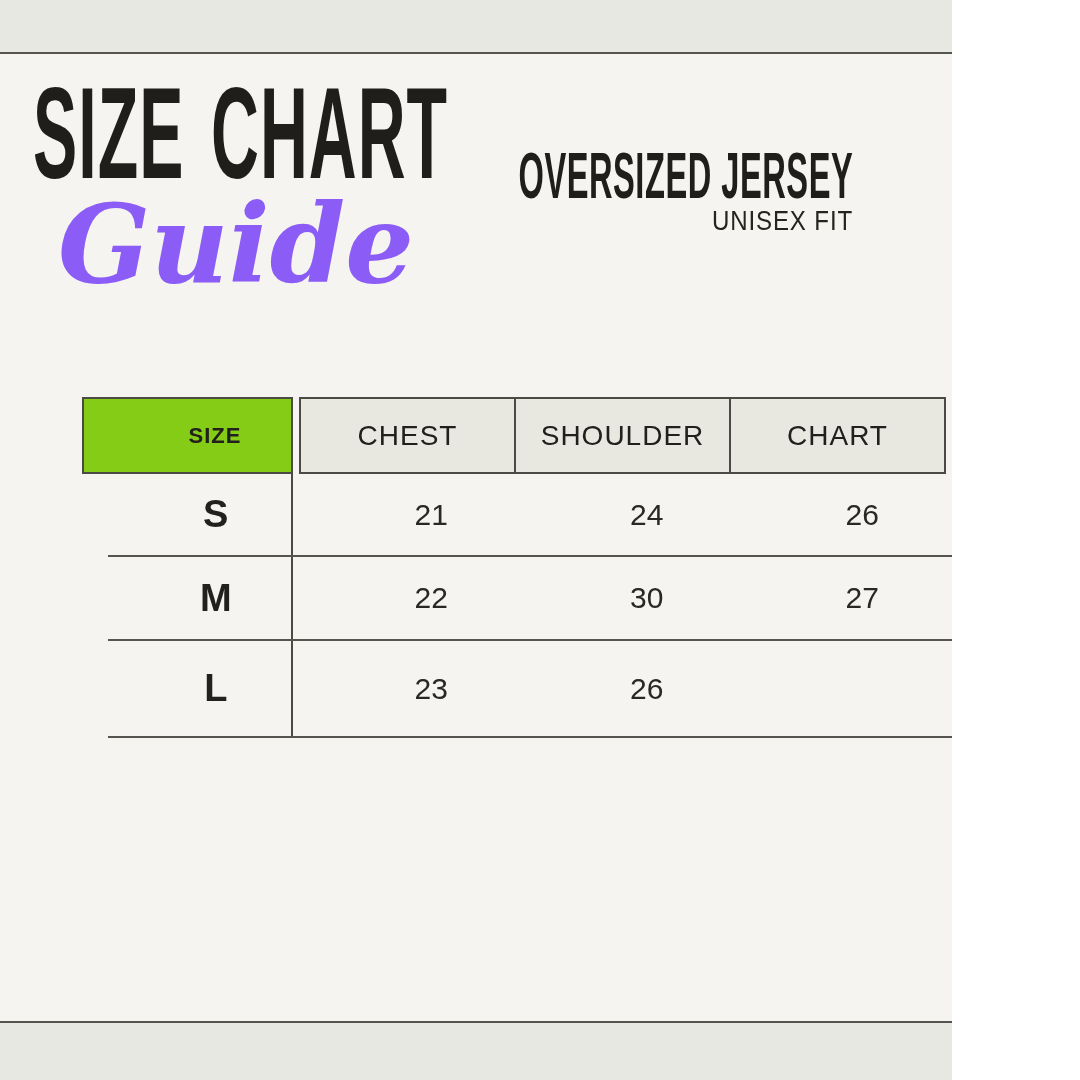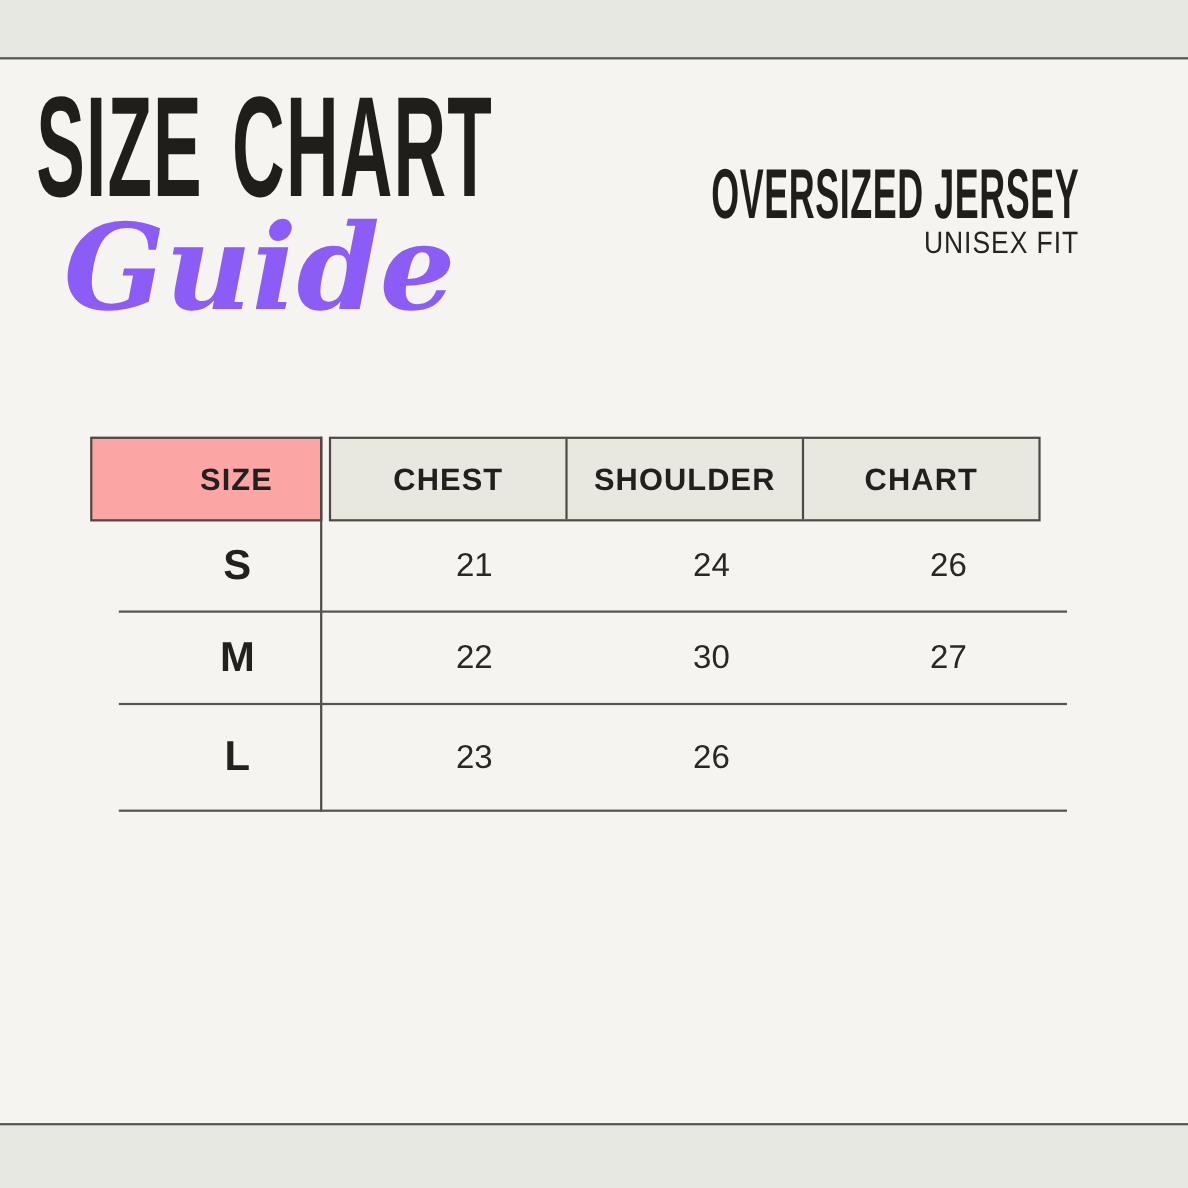--- a/index.html
+++ b/index.html
@@ -1,18 +1,18 @@
 <!DOCTYPE html>
 <html><head>
 <meta charset="utf-8">
 <style>
   html, body { margin:0; padding:0; }
   .canvas {
     position:relative;
-    width:1080px; height:1080px;
+    width:952px; height:1080px;
     background:#f5f4f0;
     font-family:"Liberation Sans", sans-serif;
     color:#21201d;
     overflow:hidden;
   }
   
   .band {
     position:absolute; left:0; right:0;
     background:#e7e8e2;
   }
@@ -48,34 +48,34 @@
     position:absolute; right:99px; top:205px;
     font-size:28px; letter-spacing:1px; white-space:nowrap;
     transform:scaleX(0.86); transform-origin:right top;
     color:#26241f;
   }
 
   
   .hdr-size {
     position:absolute; left:82px; top:397px;
     width:211px; height:77px; box-sizing:border-box;
-    background:#fca5a5; border:2px solid #4b4a45;
+    background:#84cc16; border:2px solid #4b4a45;
     display:flex; align-items:center; justify-content:center;
     padding-left:55px;
-    font-size:28px; font-weight:bold; letter-spacing:1px;
+    font-size:22px; font-weight:bold; letter-spacing:1px;
   }
   .hdr-main {
     position:absolute; left:299px; top:397px;
     width:647px; height:77px; box-sizing:border-box;
     background:#e8e8e1; border:2px solid #4b4a45;
     display:flex;
   }
   .hdr-cell {
     flex:1; display:flex; align-items:center; justify-content:center;
-    font-size:28px; font-weight:bold; letter-spacing:1px;
+    font-size:28px; font-weight:normal; letter-spacing:1px;
   }
   .hdr-cell + .hdr-cell { border-left:2px solid #4b4a45; }
 
   
   .vline {
     position:absolute; left:291px; top:397px;
     width:2px; height:341px; background:#4b4a45;
   }
 
   

